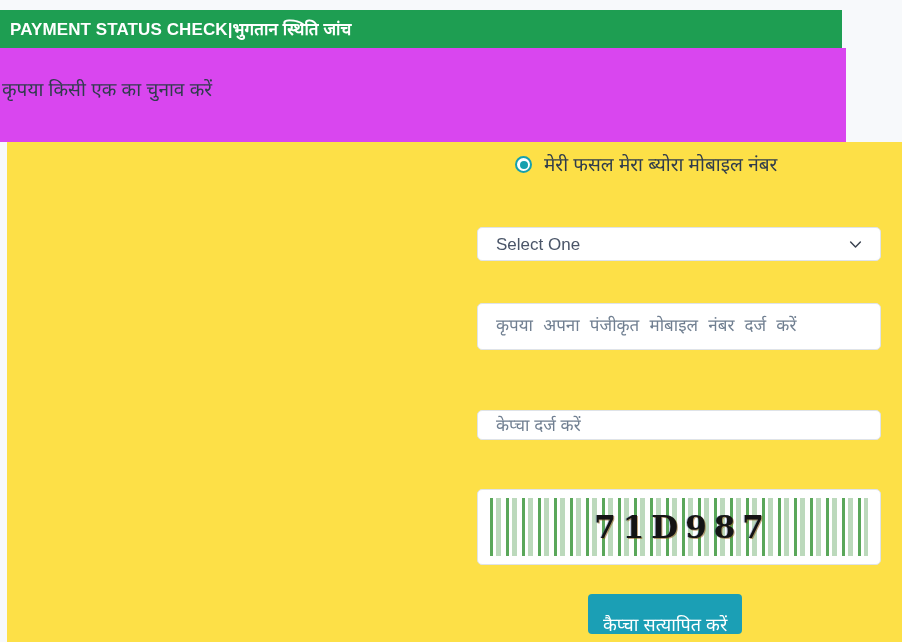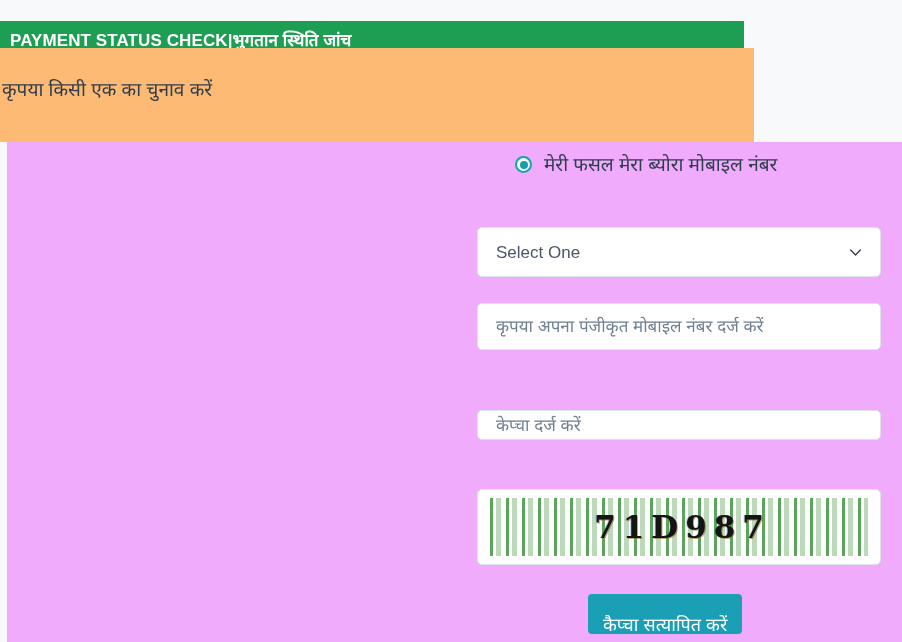--- a/index.html
+++ b/index.html
@@ -14,63 +14,62 @@
     font-family: "Liberation Sans", "DejaVu Sans", sans-serif;
     overflow: hidden;
     position: relative;
   }
 
   
   .header-bar {
     position: absolute;
     left: 0;
     top: 10px;
-    width: 744px;
+    width: 842px;
     height: 38px;
     background: #1e9e52;
     display: flex;
     align-items: center;
-    margin-top: 11px;
   }
   .header-title {
     color: #ffffff;
     font-size: 17px;
     font-weight: bold;
     letter-spacing: 0.1px;
     padding-left: 10px;
     white-space: nowrap;
     line-height: 1;
   }
 
   
   .subtitle-strip {
     position: absolute;
     left: 0;
     top: 48px;
-    width: 754px;
+    width: 846px;
     height: 94px;
-    background: #fdba74;
+    background: #d946ef;
   }
   .subtitle-text {
     position: absolute;
     left: 2px;
     top: 28px;
     font-size: 19px;
     color: #2f3c4c;
     white-space: nowrap;
   }
 
   
   .panel {
     position: absolute;
     left: 7px;
     top: 142px;
     width: 895px;
     height: 500px;
-    background: #f0abfc;
+    background: #fde047;
   }
 
   
   .form-col {
     position: absolute;
     left: 463px;
     top: 0px;
     width: 432px;
   }
 
@@ -126,34 +125,35 @@
     color: #4a5568;
     white-space: nowrap;
     line-height: 1;
   }
   .field-text.placeholder {
     color: #707f91;
   }
 
   .select-field {
     top: 85px;
-    height: 50px;
+    height: 34px;
     justify-content: space-between;
   }
   .chevron {
     width: 13px;
     height: 13px;
     flex: none;
     color: #3a4250;
   }
   .chevron svg { display: block; }
 
   .mobile-field {
     top: 161px;
     height: 47px;
+    font-family: Liberation Mono, monospace;
   }
 
   .captcha-field {
     top: 268px;
     height: 30px;
   }
 
   
   .captcha-box {
     position: absolute;

